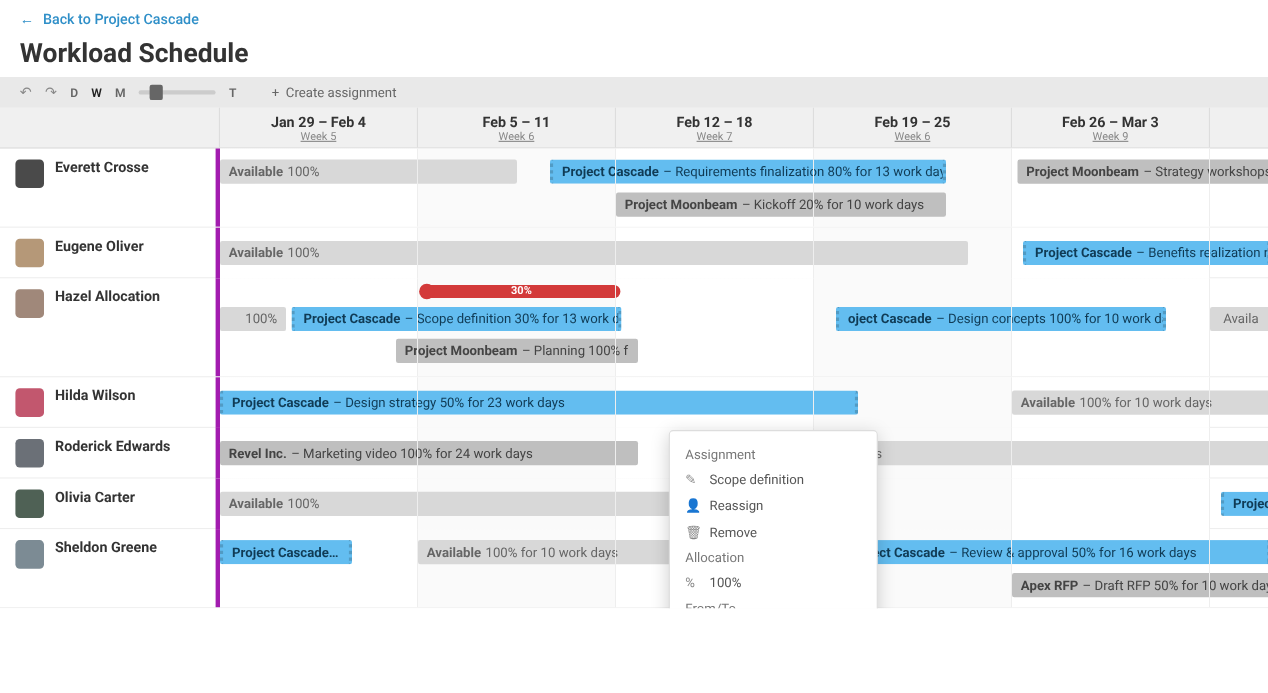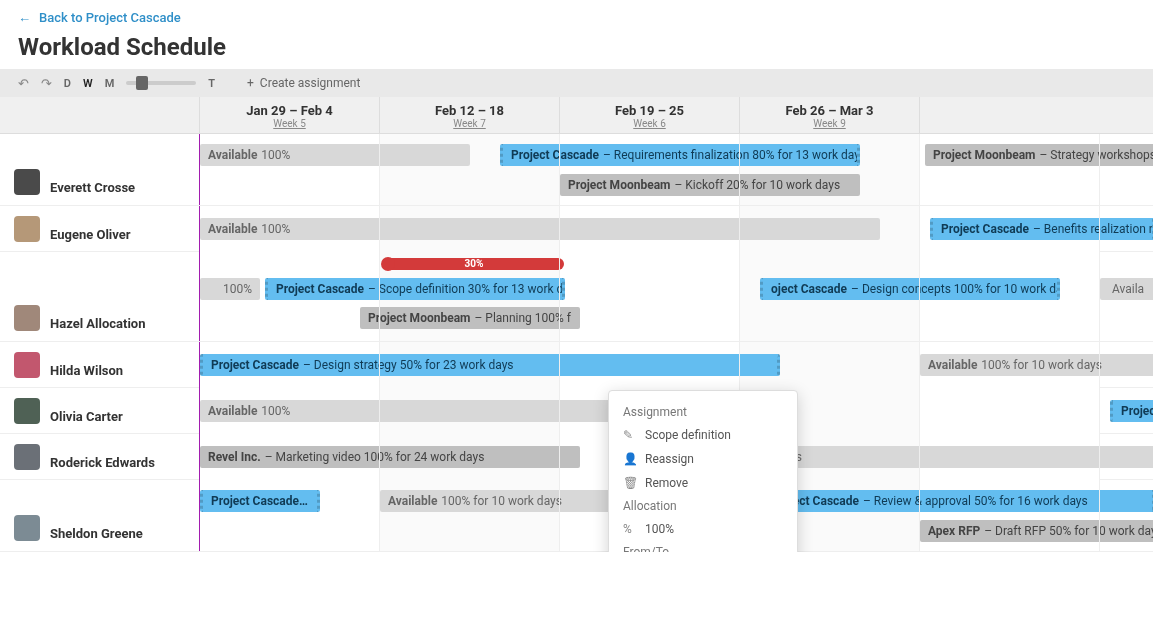--- a/index.html
+++ b/index.html
@@ -81,24 +81,24 @@
   
   .rows { position: relative; }
   .person-row {
     display: grid;
     grid-template-columns: 200px 900px;
     border-bottom: 1px solid #eee;
     position: relative;
   }
   .person-left {
     display: flex;
-    align-items: flex-end;
+    align-items: flex-start;
     gap: 10px;
     padding: 10px 8px 10px 14px;
-    border-right: 1px solid #a21caf;
+    border-right: 4px solid #a21caf;
   }
   .avatar {
     width: 26px; height: 26px;
     border-radius: 4px;
     background: #ccc;
     flex-shrink: 0;
     display: flex;
     align-items: center;
     justify-content: center;
     color: #fff;
@@ -214,20 +214,24 @@
   </div>
 </div>
 
 <div class="timeline-header">
   <div class="th-left"></div>
   <div class="th-col">
     <div class="th-range">Jan 29 – Feb 4</div>
     <div class="th-week">Week 5</div>
   </div>
   <div class="th-col">
+    <div class="th-range">Feb 5 – 11</div>
+    <div class="th-week">Week 6</div>
+  </div>
+  <div class="th-col">
     <div class="th-range">Feb 12 – 18</div>
     <div class="th-week">Week 7</div>
   </div>
   <div class="th-col">
     <div class="th-range">Feb 19 – 25</div>
     <div class="th-week">Week 6</div>
   </div>
   <div class="th-col">
     <div class="th-range">Feb 26 – Mar 3</div>
     <div class="th-week">Week 9</div>
@@ -318,51 +322,51 @@
       </div>
       <div class="bar grey-light" style="left:720px;top:12px;width:235px">
         <span class="proj">Available</span>
         <span class="desc">100% for 10 work days</span>
       </div>
     </div>
   </div>
 
   <div class="person-row" style="height:46px">
     <div class="person-left">
-      <div class="avatar av5"></div>
-      <div class="person-name">Olivia Carter</div>
-    </div>
-    <div class="person-right">
-      <div class="bar grey-light" style="left:0;top:12px;width:580px">
-        <span class="proj">Available</span>
-        <span class="desc">100%</span>
-      </div>
-      <div class="bar blue" style="left:910px;top:12px;width:50px">
-        <span class="proj">Projec</span>
-      </div>
-    </div>
-  </div>
-
-  <div class="person-row" style="height:46px">
-    <div class="person-left">
       <div class="avatar av6"></div>
       <div class="person-name">Roderick Edwards</div>
     </div>
     <div class="person-right">
       <div class="bar grey" style="left:0;top:12px;width:380px">
         <span class="proj">Revel Inc.</span>
         <span class="desc">– Marketing video 100% for 24 work days</span>
       </div>
       <div class="bar grey-light" style="left:420px;top:12px;width:535px">
         <span class="proj">Available</span>
         <span class="desc">100% for 20 work days</span>
       </div>
     </div>
   </div>
 
+  <div class="person-row" style="height:46px">
+    <div class="person-left">
+      <div class="avatar av5"></div>
+      <div class="person-name">Olivia Carter</div>
+    </div>
+    <div class="person-right">
+      <div class="bar grey-light" style="left:0;top:12px;width:580px">
+        <span class="proj">Available</span>
+        <span class="desc">100%</span>
+      </div>
+      <div class="bar blue" style="left:910px;top:12px;width:50px">
+        <span class="proj">Projec</span>
+      </div>
+    </div>
+  </div>
+
   <div class="person-row" style="height:72px">
     <div class="person-left">
       <div class="avatar av7"></div>
       <div class="person-name">Sheldon Greene</div>
     </div>
     <div class="person-right">
       <div class="bar blue" style="left:0;top:10px;width:120px">
         <span class="proj">Project Cascade…</span>
       </div>
       <div class="bar grey-light" style="left:180px;top:10px;width:340px">

